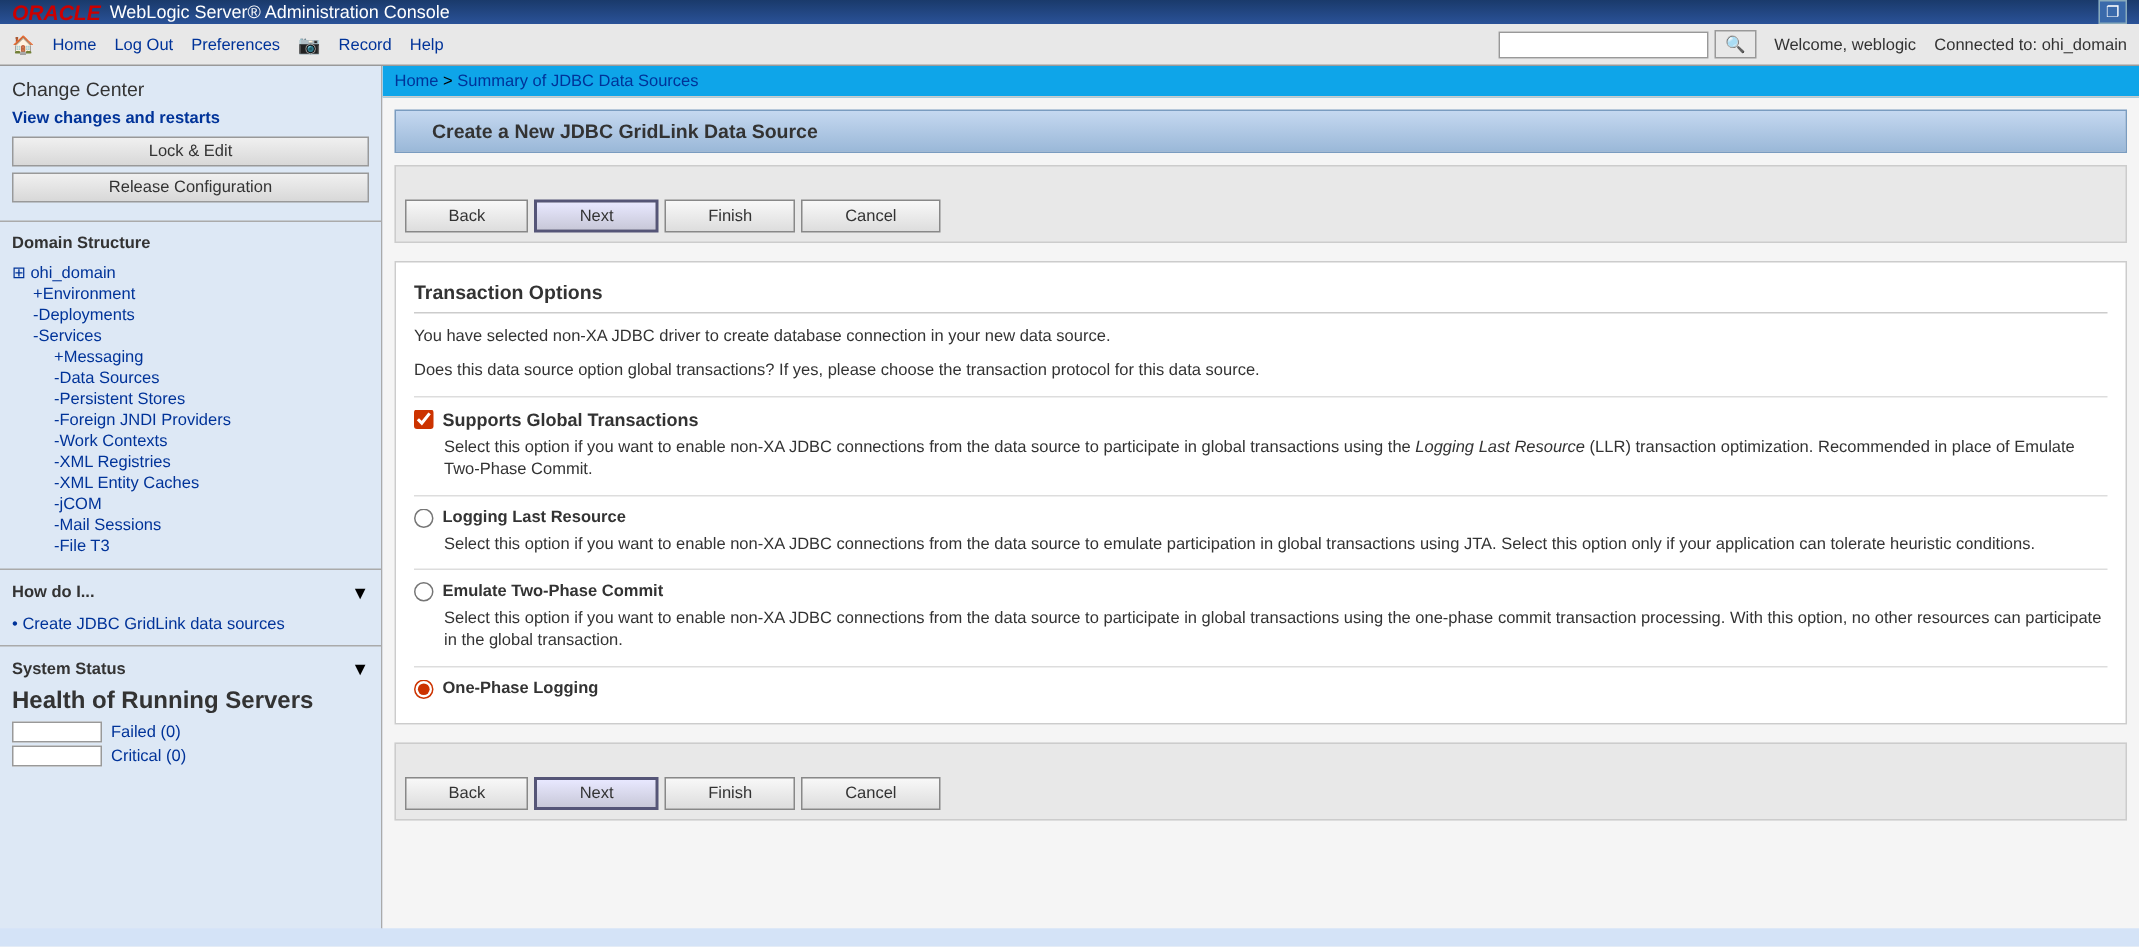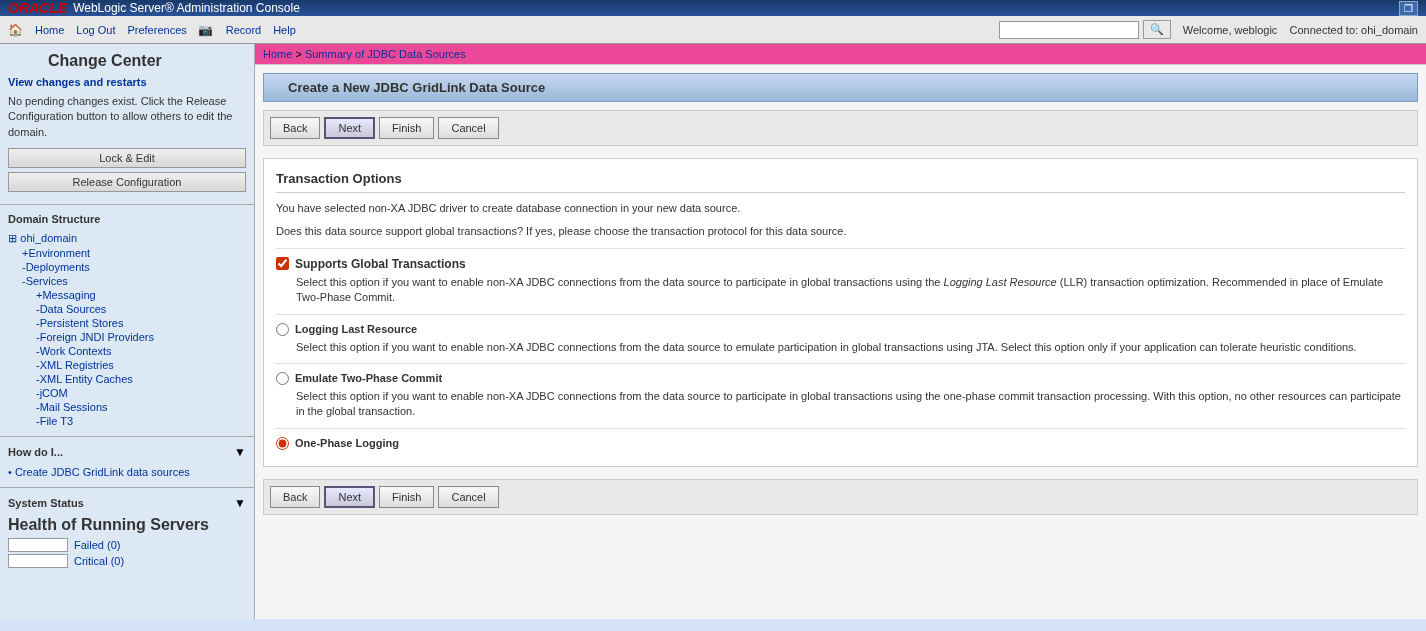--- a/index.html
+++ b/index.html
@@ -37,21 +37,21 @@
     #welcome-area { color: #333; font-size: 11px; }
 
     
     #main { display: flex; height: calc(631px - 28px - 28px); }
 
     
     #left-panel { width: 255px; min-width: 255px; background: #dde8f5; border-right: 1px solid #aaa; overflow-y: auto; }
 
     
     #change-center { border-bottom: 1px solid #aaa; padding: 8px; }
-    #change-center-title { font-weight: bold; font-size: 16px; color: #333; margin-bottom: 6px; margin-left: 40px; }
+    #change-center-title { font-weight: normal; font-size: 13px; color: #333; margin-bottom: 6px; }
     #view-changes-link { color: #003399; font-weight: bold; font-size: 11px; text-decoration: none; display: block; margin-bottom: 6px; }
     #change-center-desc { font-size: 11px; color: #333; margin-bottom: 8px; line-height: 1.4; }
     .left-btn { background: linear-gradient(to bottom, #f0f0f0, #d8d8d8); border: 1px solid #999; padding: 3px 8px; font-size: 11px; cursor: pointer; width: 100%; margin-bottom: 4px; color: #333; }
 
     
     #domain-structure { border-bottom: 1px solid #aaa; padding: 8px; }
     #domain-structure-title { font-weight: bold; font-size: 11px; color: #333; margin-bottom: 6px; display: flex; justify-content: space-between; }
     .tree-item { font-size: 11px; color: #003399; text-decoration: none; display: block; padding: 1px 0; cursor: pointer; }
     .tree-indent-1 { padding-left: 14px; }
     .tree-indent-2 { padding-left: 28px; }
@@ -69,31 +69,31 @@
     #health-title { font-size: 16px; font-weight: bold; color: #333; margin-bottom: 4px; }
     .status-row { display: flex; align-items: center; gap: 6px; margin-bottom: 2px; }
     .status-bar { width: 60px; height: 14px; border: 1px solid #999; background: white; }
     .status-bar-red { background: #cc0000; height: 100%; }
     .status-link { color: #003399; font-size: 11px; text-decoration: none; }
 
     
     #right-panel { flex: 1; background: #f5f5f5; overflow-y: auto; }
 
     
-    #breadcrumb { padding: 4px 8px; font-size: 11px; background: #ec4899; border-bottom: 1px solid #ccc; }
+    #breadcrumb { padding: 4px 8px; font-size: 11px; background: #0ea5e9; border-bottom: 1px solid #ccc; }
     #breadcrumb a { color: #003399; text-decoration: none; }
 
     
     #content-area { padding: 8px; }
 
     #page-header { background: linear-gradient(to bottom, #c5d8f0, #9ab8d8); border: 1px solid #7a9cc0; padding: 6px 24px; margin-bottom: 8px; }
     #page-header-title { font-size: 13px; font-weight: bold; color: #333; }
 
     
-    .action-btn { background: linear-gradient(to bottom, #f8f8f8, #ddd); border: 1px solid #888; padding: 3px 12px; font-size: 11px; cursor: pointer; color: #333; }
+    .action-btn { background: linear-gradient(to bottom, #f8f8f8, #ddd); border: 1px solid #888; padding: 3px 28px; font-size: 11px; cursor: pointer; color: #333; margin-top: 16px; }
     .action-btn-active { background: linear-gradient(to bottom, #e8e8ff, #c8c8d8); border: 2px solid #557; }
 
     #button-row-top { display: flex; gap: 4px; margin-bottom: 12px; padding: 6px; background: #e8e8e8; border: 1px solid #ccc; }
     #button-row-bottom { display: flex; gap: 4px; margin-top: 12px; padding: 6px; background: #e8e8e8; border: 1px solid #ccc; }
 
     
     #transaction-section { background: white; border: 1px solid #ccc; padding: 12px; }
     #section-title { font-size: 13px; font-weight: bold; color: #333; border-bottom: 1px solid #ccc; padding-bottom: 6px; margin-bottom: 8px; }
 
     .desc-text { font-size: 11px; color: #333; margin-bottom: 8px; line-height: 1.4; }
@@ -145,21 +145,20 @@
   </div>
 </div>
 
 <div id="main">
 
   <div id="left-panel">
 
     <div id="change-center">
       <div id="change-center-title">Change Center</div>
       <a href="#" id="view-changes-link">View changes and restarts</a>
-      <p id="change-center-desc">No pending changes exist. Click the Release Configuration button to allow others to edit the domain.</p>
       <button class="left-btn">Lock &amp; Edit</button>
       <button class="left-btn">Release Configuration</button>
     </div>
 
     <div id="domain-structure">
       <div id="domain-structure-title">
         <span>Domain Structure</span>
       </div>
       <a href="#" class="tree-item">⊞ ohi_domain</a>
       <a href="#" class="tree-item tree-indent-1">+Environment</a>
@@ -225,21 +224,21 @@
         <button class="action-btn">Back</button>
         <button class="action-btn action-btn-active">Next</button>
         <button class="action-btn">Finish</button>
         <button class="action-btn">Cancel</button>
       </div>
 
       <div id="transaction-section">
         <div id="section-title">Transaction Options</div>
 
         <p class="desc-text">You have selected non-XA JDBC driver to create database connection in your new data source.</p>
-        <p class="desc-text">Does this data source support global transactions? If yes, please choose the transaction protocol for this data source.</p>
+        <p class="desc-text">Does this data source option global transactions? If yes, please choose the transaction protocol for this data source.</p>
 
         <hr class="divider">
 
         <div class="checkbox-option">
           <input type="checkbox" class="radio-input" checked="" style="accent-color: rgb(204, 51, 0);">
           <span class="checkbox-label">Supports Global Transactions</span>
         </div>
         <p class="desc-text" style="padding-left: 20px;">
           Select this option if you want to enable non-XA JDBC connections from the data source to participate in global transactions using the <em>Logging Last Resource</em> (LLR) transaction optimization. Recommended in place of Emulate Two-Phase Commit.
         </p>

